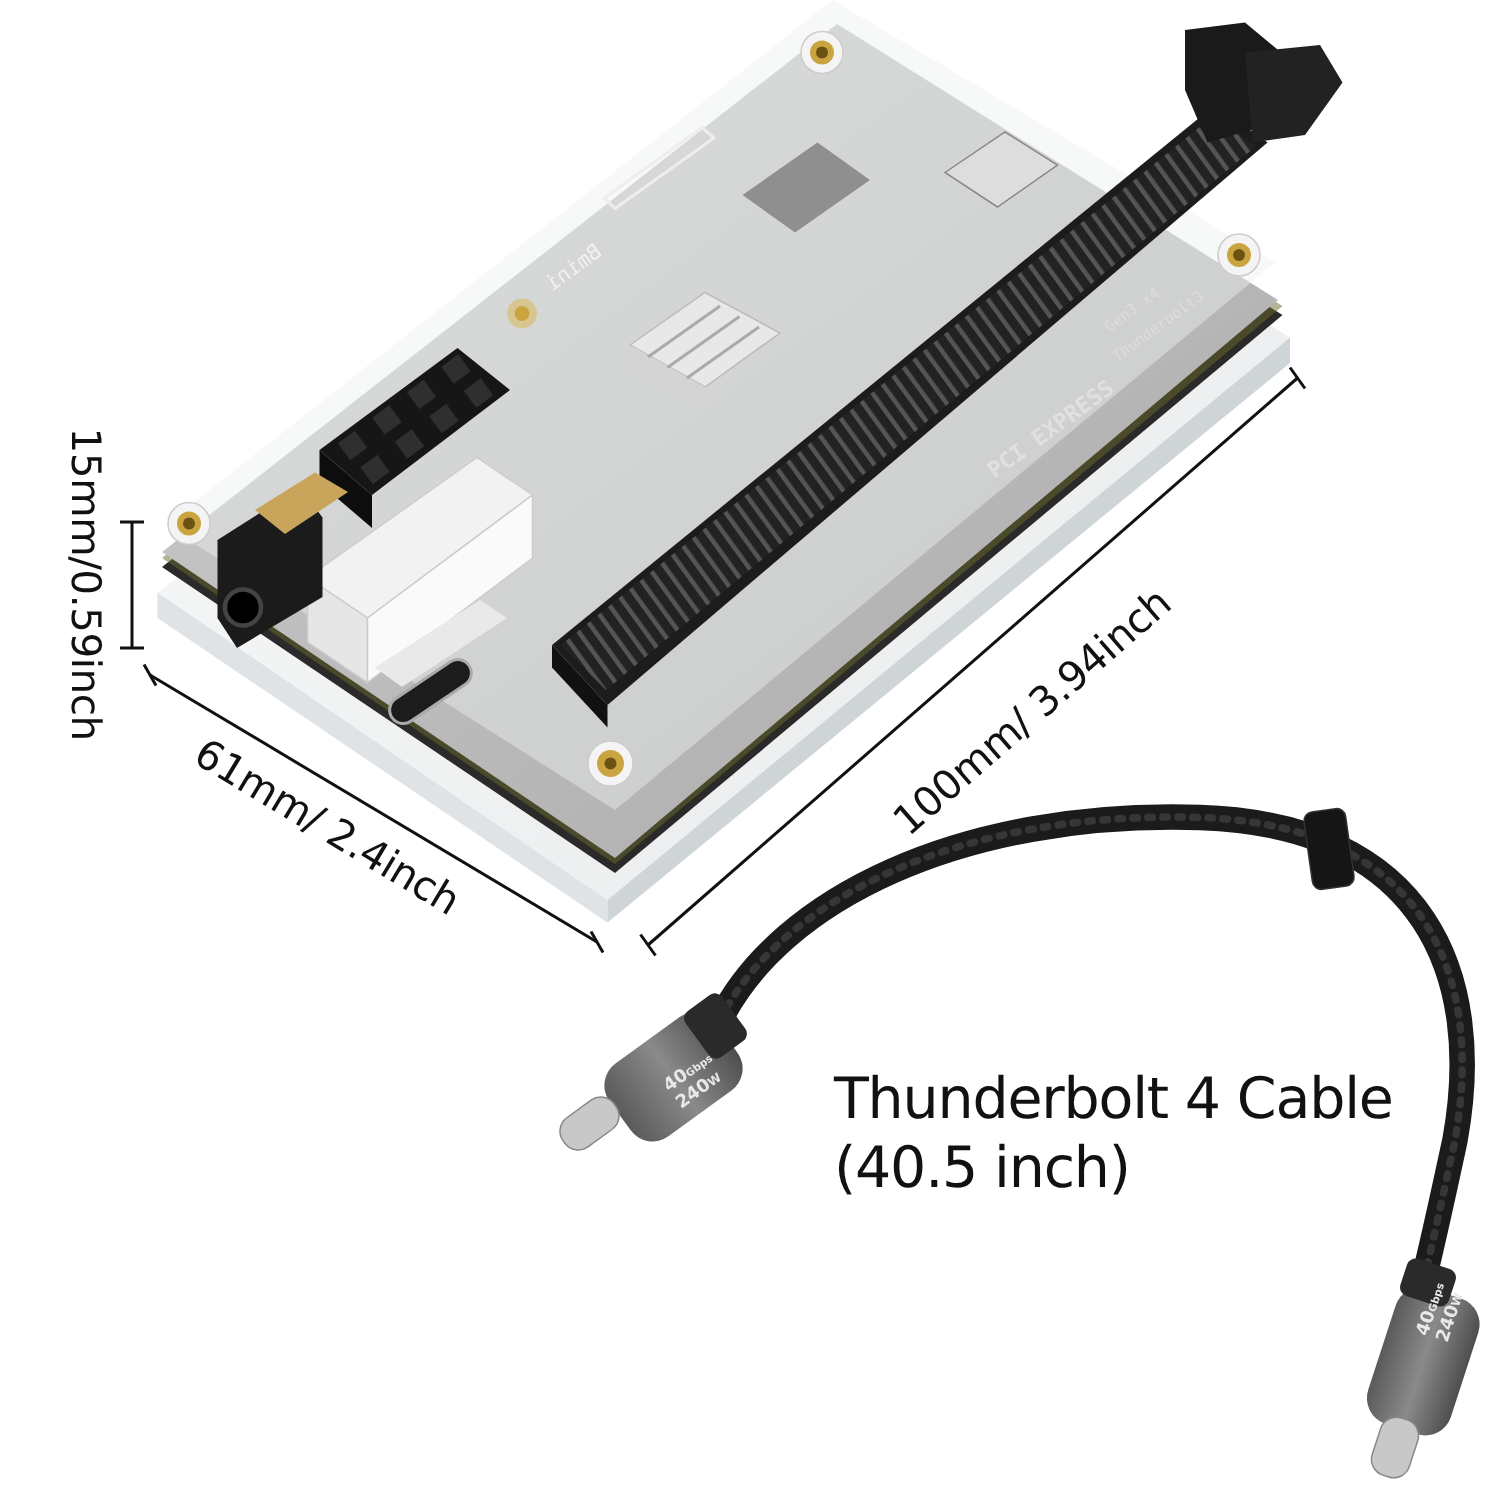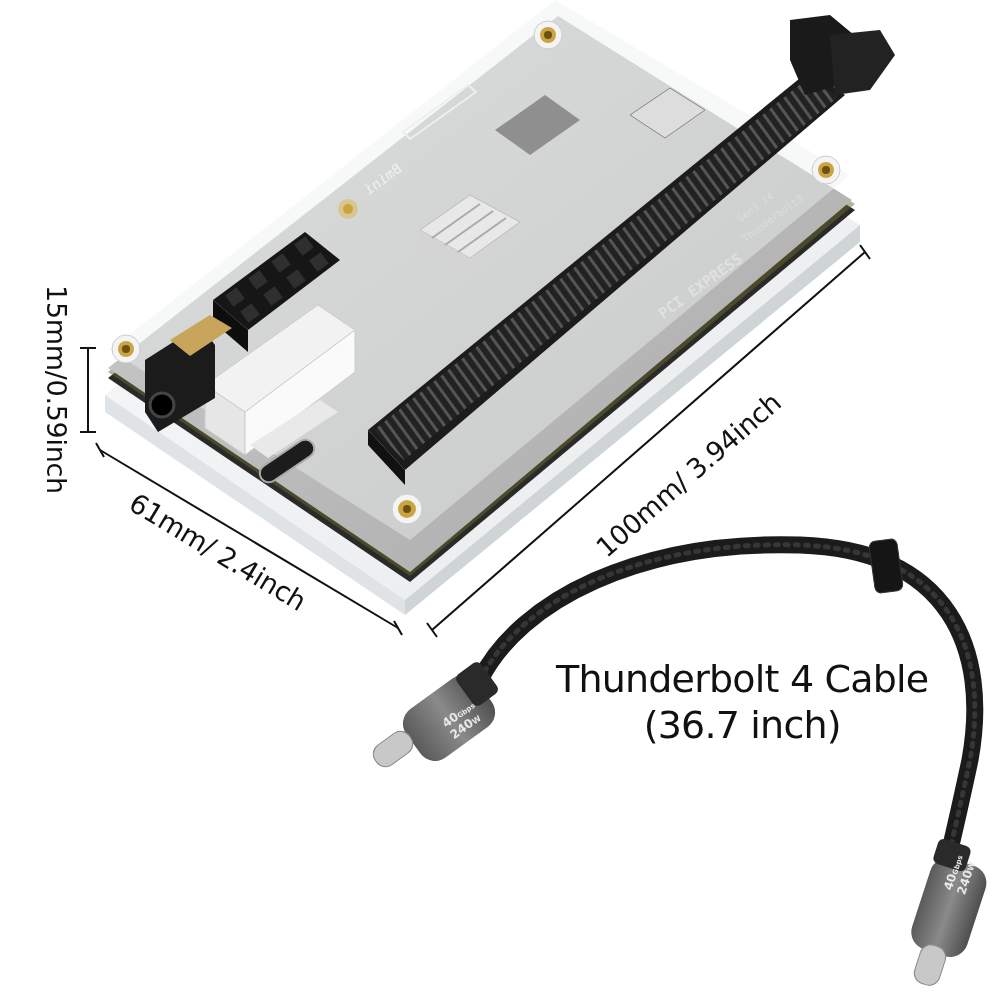--- a/index.html
+++ b/index.html
@@ -159,23 +159,23 @@
 
   <div class="board-text" style="left:395px; top:160px; transform:rotate(-36deg) scaleX(-1); color:#f0f0f0; font-size:14px;">Bmini</div>
   <div class="board-text" style="left:655px; top:308px; transform:rotate(-36deg); color:#e0e0e0; font-size:15px; font-weight:bold;"><span>PCI EXPRESS</span></div>
   <div class="board-text" style="left:740px; top:235px; transform:rotate(-36deg); font-size:10px; color:#ddd;">Thunderbolt3</div>
   <div class="board-text" style="left:735px; top:215px; transform:rotate(-36deg); font-size:10px; color:#ddd;">Gen3 x4</div>
 
   <div class="dim-label" style="left:72px; top:285px; transform:rotate(90deg);">15mm/0.59inch</div>
   <div class="dim-label" style="left:140px; top:487px; transform:rotate(31deg);">61mm/ 2.4inch</div>
   <div class="dim-label" style="left:590px; top:540px; transform:rotate(-41deg);">100mm/ 3.94inch</div>
 
-  <div class="cable-label" style="left:556px; top:656px;text-align:center;">
+  <div class="cable-label" style="left:556px; top:709px;">
     <div>Thunderbolt 4 Cable</div>
-    <div>(36.7 inch)</div>
+    <div>(40.5 inch)</div>
   </div>
 
   <div class="plug-text" style="left:440px; top:720px; transform:rotate(-36deg);">
     <div><span>40</span><span style="font-size:7px">Gbps</span></div>
     <div><span>240</span><span style="font-size:8px">W</span></div>
   </div>
   <div class="plug-text" style="left:942px; top:888px; transform:rotate(-72deg);">
     <div><span>40</span><span style="font-size:7px">Gbps</span></div>
     <div><span>240</span><span style="font-size:8px">W</span></div>
   </div>

